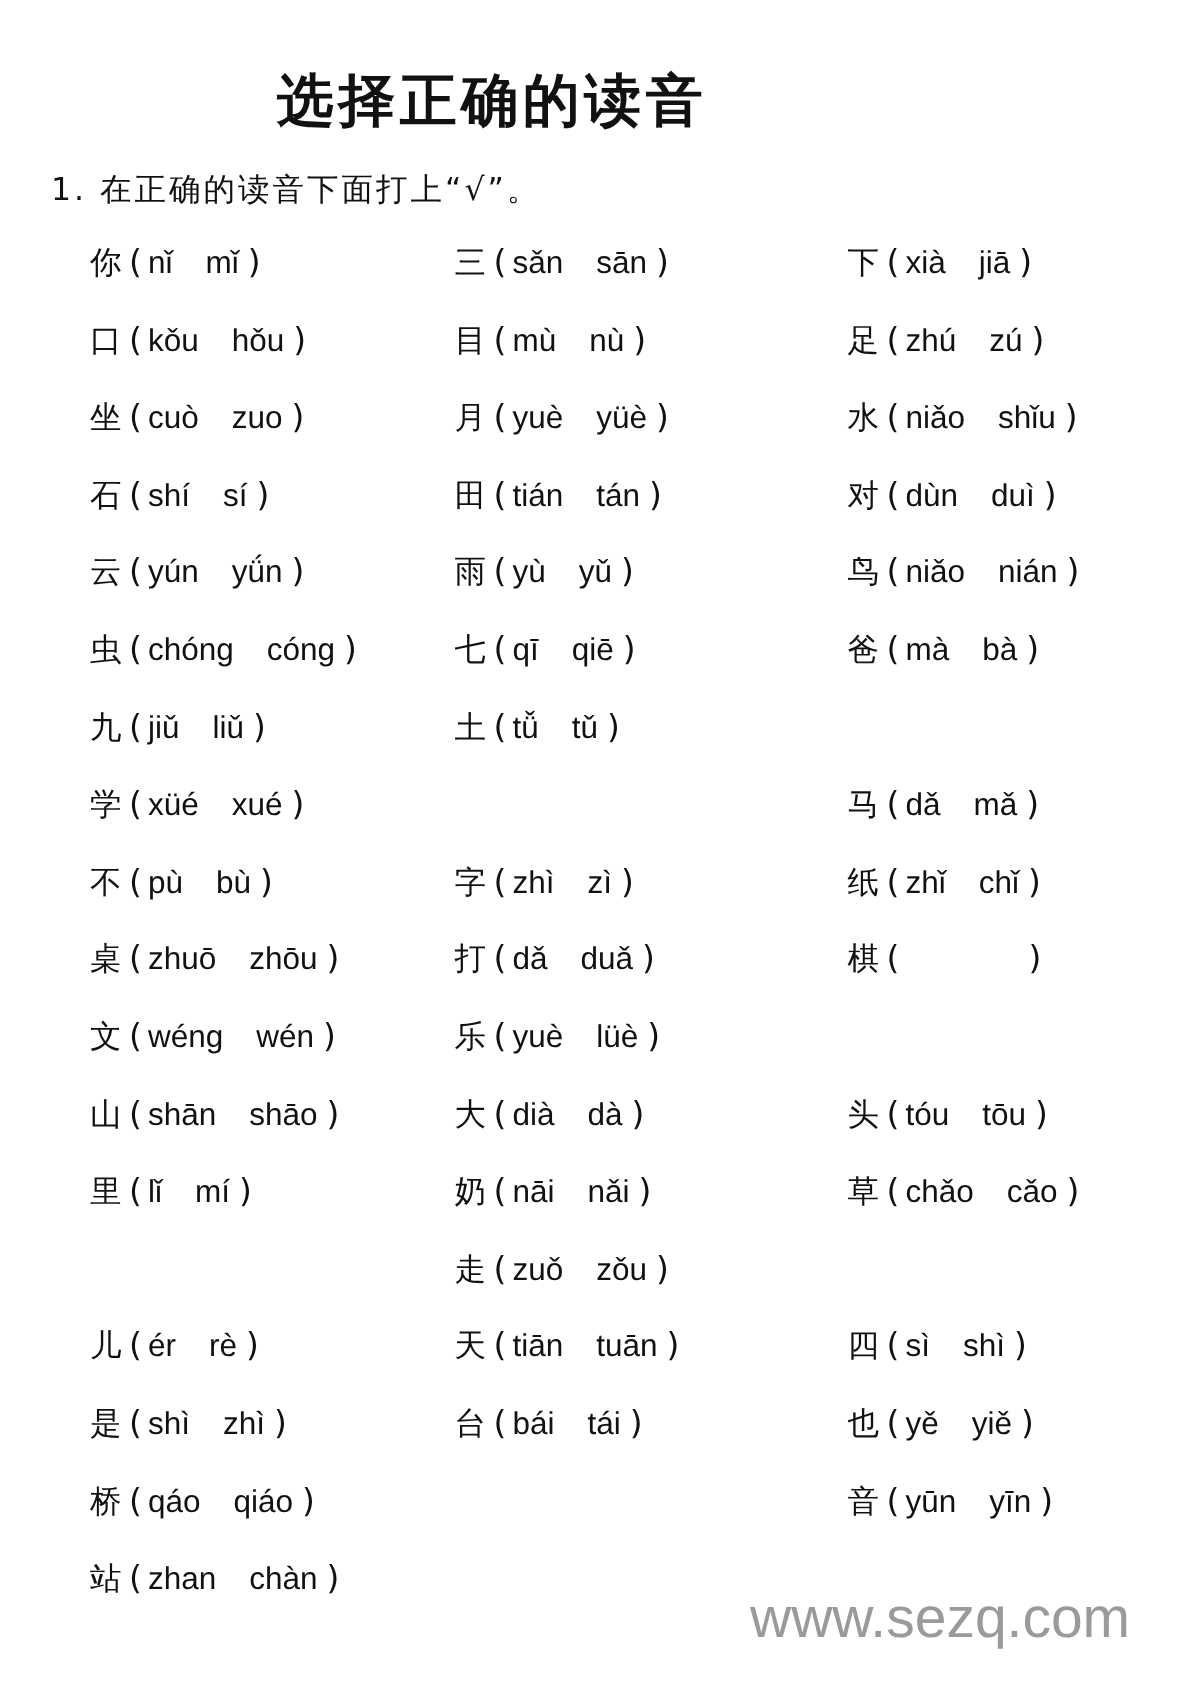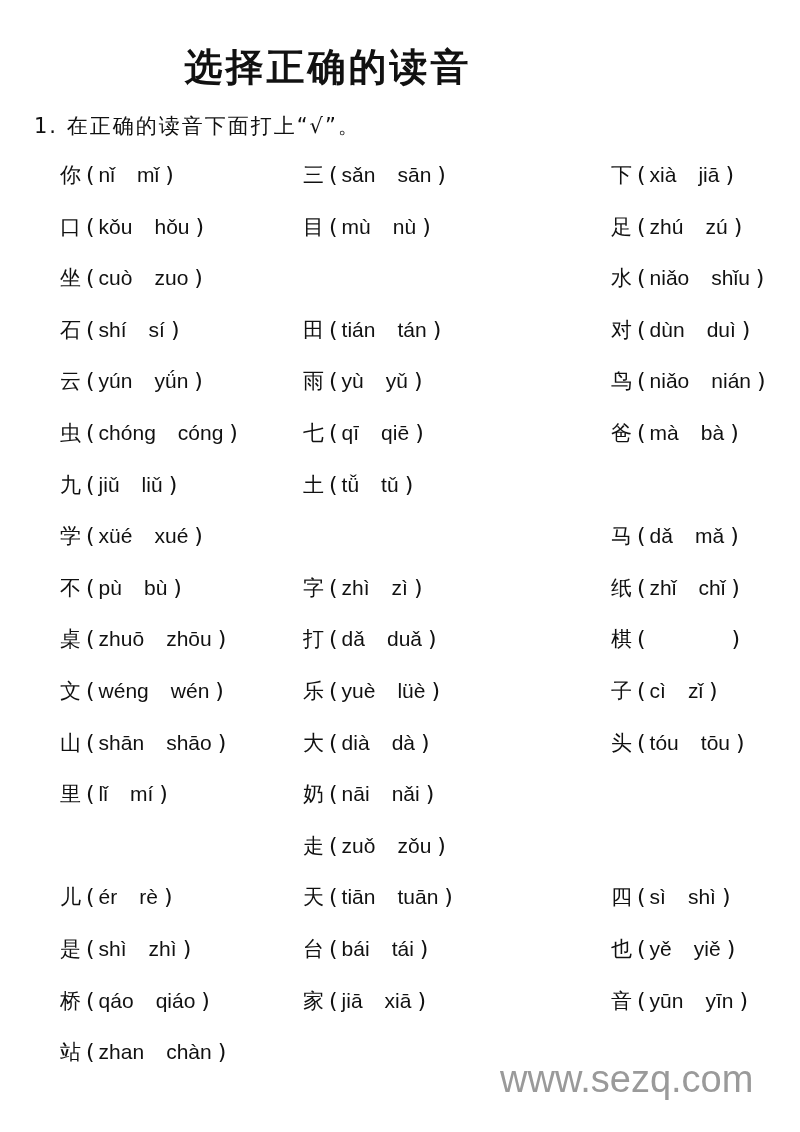--- a/index.html
+++ b/index.html
@@ -20,21 +20,21 @@
   }
   .grid { position: absolute; top: 157px; left: 0; width: 800px; }
   .row { position: relative; height: 51.6px; }
   .item {
     position: absolute; top: 0; height: 40px; line-height: 36px;
     font-size: 22px; white-space: nowrap;
     font-family: "DejaVu Sans", sans-serif;
   }
   .col0 { left: 60px; }
   .col1 { left: 303px; }
-  .col2 { left: 565px; margin-left: 46px; }
+  .col2 { left: 565px; }
   .char { display: inline-block; width: 26px; font-size: 21px; }
   .paren { display: inline-block; }
   .opt { display: inline-block; }
   .opt.a { margin-left: 4px; }
   .opt.b { margin-left: 22px; }
   .pinyin { font-family: "Liberation Sans", sans-serif; font-size: 21px; }
   .blank { display: inline-block; width: 86px; }
   .watermark {
     position: absolute; top: 1058px; left: 500px;
     font-family: "Liberation Sans", sans-serif;
@@ -53,20 +53,21 @@
       <div class="item col1"><span class="char">三</span><span class="paren">(</span><span class="opt pinyin a">sǎn</span><span class="opt pinyin b">sān</span><span class="paren" style="margin-left: 6px;">)</span></div>
       <div class="item col2"><span class="char">下</span><span class="paren">(</span><span class="opt pinyin a">xià</span><span class="opt pinyin b">jiā</span><span class="paren" style="margin-left: 6px;">)</span></div>
     </div>
     <div class="row">
       <div class="item col0"><span class="char">口</span><span class="paren">(</span><span class="opt pinyin a">kǒu</span><span class="opt pinyin b">hǒu</span><span class="paren" style="margin-left: 6px;">)</span></div>
       <div class="item col1"><span class="char">目</span><span class="paren">(</span><span class="opt pinyin a">mù</span><span class="opt pinyin b">nù</span><span class="paren" style="margin-left: 6px;">)</span></div>
       <div class="item col2"><span class="char">足</span><span class="paren">(</span><span class="opt pinyin a">zhú</span><span class="opt pinyin b">zú</span><span class="paren" style="margin-left: 6px;">)</span></div>
     </div>
     <div class="row">
       <div class="item col0"><span class="char">坐</span><span class="paren">(</span><span class="opt pinyin a">cuò</span><span class="opt pinyin b">zuo</span><span class="paren" style="margin-left: 6px;">)</span></div>
+      <div class="item col1"><span class="char">月</span><span class="paren">(</span><span class="opt pinyin a">yuè</span><span class="opt pinyin b">yüè</span><span class="paren" style="margin-left: 6px;">)</span></div>
       <div class="item col2"><span class="char">水</span><span class="paren">(</span><span class="opt pinyin a">niǎo</span><span class="opt pinyin b">shǐu</span><span class="paren" style="margin-left: 6px;">)</span></div>
     </div>
     <div class="row">
       <div class="item col0"><span class="char">石</span><span class="paren">(</span><span class="opt pinyin a">shí</span><span class="opt pinyin b">sí</span><span class="paren" style="margin-left: 6px;">)</span></div>
       <div class="item col1"><span class="char">田</span><span class="paren">(</span><span class="opt pinyin a">tián</span><span class="opt pinyin b">tán</span><span class="paren" style="margin-left: 6px;">)</span></div>
       <div class="item col2"><span class="char">对</span><span class="paren">(</span><span class="opt pinyin a">dùn</span><span class="opt pinyin b">duì</span><span class="paren" style="margin-left: 6px;">)</span></div>
     </div>
     <div class="row">
       <div class="item col0"><span class="char">云</span><span class="paren">(</span><span class="opt pinyin a">yún</span><span class="opt pinyin b">yǘn</span><span class="paren" style="margin-left: 6px;">)</span></div>
       <div class="item col1"><span class="char">雨</span><span class="paren">(</span><span class="opt pinyin a">yù</span><span class="opt pinyin b">yǔ</span><span class="paren" style="margin-left: 6px;">)</span></div>
@@ -91,47 +92,46 @@
       <div class="item col2"><span class="char">纸</span><span class="paren">(</span><span class="opt pinyin a">zhǐ</span><span class="opt pinyin b">chǐ</span><span class="paren" style="margin-left: 6px;">)</span></div>
     </div>
     <div class="row">
       <div class="item col0"><span class="char">桌</span><span class="paren">(</span><span class="opt pinyin a">zhuō</span><span class="opt pinyin b">zhōu</span><span class="paren" style="margin-left: 6px;">)</span></div>
       <div class="item col1"><span class="char">打</span><span class="paren">(</span><span class="opt pinyin a">dǎ</span><span class="opt pinyin b">duǎ</span><span class="paren" style="margin-left: 6px;">)</span></div>
       <div class="item col2"><span class="char">棋</span><span class="paren">(</span><span class="blank"></span><span class="paren" style="margin-left: 0px;">)</span></div>
     </div>
     <div class="row">
       <div class="item col0"><span class="char">文</span><span class="paren">(</span><span class="opt pinyin a">wéng</span><span class="opt pinyin b">wén</span><span class="paren" style="margin-left: 6px;">)</span></div>
       <div class="item col1"><span class="char">乐</span><span class="paren">(</span><span class="opt pinyin a">yuè</span><span class="opt pinyin b">lüè</span><span class="paren" style="margin-left: 6px;">)</span></div>
-      <div class="item col2"><span class="char">子</span><span class="paren">(</span><span class="opt pinyin a">cì</span><span class="opt pinyin b">zǐ</span><span class="paren" style="margin-left: 6px;">)</span></div>
     </div>
     <div class="row">
       <div class="item col0"><span class="char">山</span><span class="paren">(</span><span class="opt pinyin a">shān</span><span class="opt pinyin b">shāo</span><span class="paren" style="margin-left: 6px;">)</span></div>
       <div class="item col1"><span class="char">大</span><span class="paren">(</span><span class="opt pinyin a">dià</span><span class="opt pinyin b">dà</span><span class="paren" style="margin-left: 6px;">)</span></div>
       <div class="item col2"><span class="char">头</span><span class="paren">(</span><span class="opt pinyin a">tóu</span><span class="opt pinyin b">tōu</span><span class="paren" style="margin-left: 6px;">)</span></div>
     </div>
     <div class="row">
       <div class="item col0"><span class="char">里</span><span class="paren">(</span><span class="opt pinyin a">lǐ</span><span class="opt pinyin b">mí</span><span class="paren" style="margin-left: 6px;">)</span></div>
       <div class="item col1"><span class="char">奶</span><span class="paren">(</span><span class="opt pinyin a">nāi</span><span class="opt pinyin b">nǎi</span><span class="paren" style="margin-left: 6px;">)</span></div>
+      <div class="item col2"><span class="char">草</span><span class="paren">(</span><span class="opt pinyin a">chǎo</span><span class="opt pinyin b">cǎo</span><span class="paren" style="margin-left: 6px;">)</span></div>
     </div>
     <div class="row">
       <div class="item col1"><span class="char">走</span><span class="paren">(</span><span class="opt pinyin a">zuǒ</span><span class="opt pinyin b">zǒu</span><span class="paren" style="margin-left: 6px;">)</span></div>
     </div>
     <div class="row">
       <div class="item col0"><span class="char">儿</span><span class="paren">(</span><span class="opt pinyin a">ér</span><span class="opt pinyin b">rè</span><span class="paren" style="margin-left: 6px;">)</span></div>
       <div class="item col1"><span class="char">天</span><span class="paren">(</span><span class="opt pinyin a">tiān</span><span class="opt pinyin b">tuān</span><span class="paren" style="margin-left: 6px;">)</span></div>
       <div class="item col2"><span class="char">四</span><span class="paren">(</span><span class="opt pinyin a">sì</span><span class="opt pinyin b">shì</span><span class="paren" style="margin-left: 6px;">)</span></div>
     </div>
     <div class="row">
       <div class="item col0"><span class="char">是</span><span class="paren">(</span><span class="opt pinyin a">shì</span><span class="opt pinyin b">zhì</span><span class="paren" style="margin-left: 6px;">)</span></div>
       <div class="item col1"><span class="char">台</span><span class="paren">(</span><span class="opt pinyin a">bái</span><span class="opt pinyin b">tái</span><span class="paren" style="margin-left: 6px;">)</span></div>
       <div class="item col2"><span class="char">也</span><span class="paren">(</span><span class="opt pinyin a">yě</span><span class="opt pinyin b">yiě</span><span class="paren" style="margin-left: 6px;">)</span></div>
     </div>
     <div class="row">
       <div class="item col0"><span class="char">桥</span><span class="paren">(</span><span class="opt pinyin a">qáo</span><span class="opt pinyin b">qiáo</span><span class="paren" style="margin-left: 6px;">)</span></div>
-      <div class="item col1"><span class="char">家</span><span class="paren">(</span><span class="opt pinyin a">jiā</span><span class="opt pinyin b">xiā</span><span class="paren" style="margin-left: 6px;">)</span></div>
       <div class="item col2"><span class="char">音</span><span class="paren">(</span><span class="opt pinyin a">yūn</span><span class="opt pinyin b">yīn</span><span class="paren" style="margin-left: 6px;">)</span></div>
     </div>
     <div class="row">
       <div class="item col0"><span class="char">站</span><span class="paren">(</span><span class="opt pinyin a">zhan</span><span class="opt pinyin b">chàn</span><span class="paren" style="margin-left: 6px;">)</span></div>
     </div>
   </div>
 
 <div class="watermark">www.sezq.com</div>
 
 </body></html>

